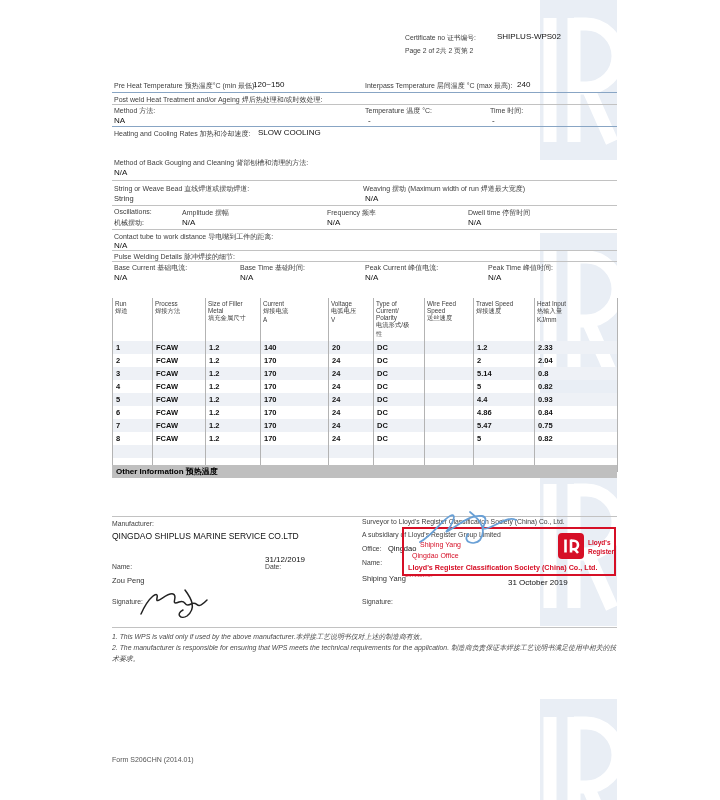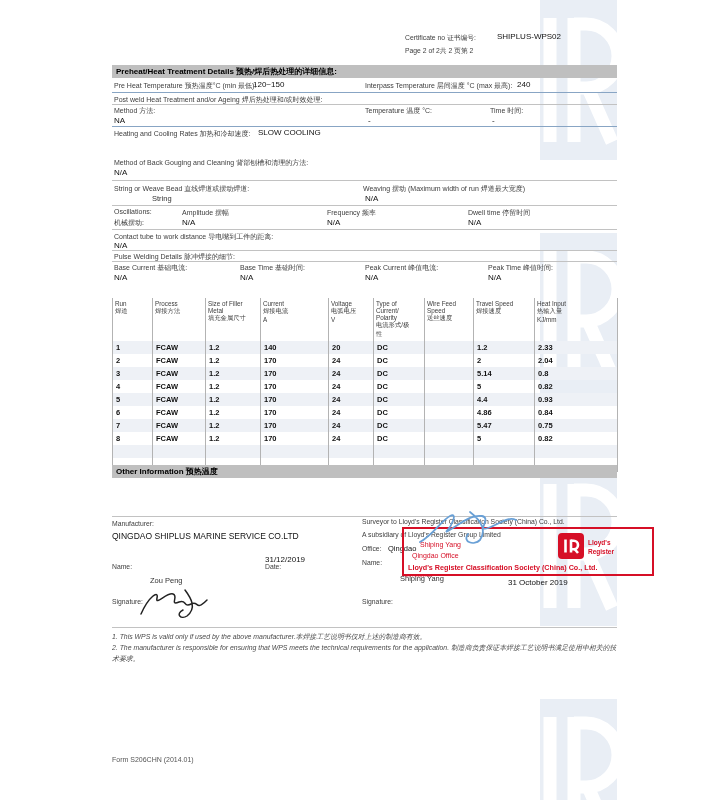--- a/index.html
+++ b/index.html
@@ -3,34 +3,34 @@
 <meta charset="utf-8">
 <style>
   html,body{margin:0;padding:0;}
   .page{position:relative;width:720px;height:800px;background:#ffffff;
         font-family:"Liberation Sans",sans-serif;overflow:hidden;color:#222;}
   .wm{position:absolute;left:540px;width:77px;height:160px;background:#e9eef5;overflow:hidden;}
   .abs{position:absolute;white-space:nowrap;}
   .l{font-size:7px;color:#3d3d3d;}
   .small{font-size:6.8px;color:#3d3d3d;}
   .v{font-size:8px;font-weight:400;color:#101010;}
-  .vn{font-size:7.5px;color:#333;margin-left:38px;}
+  .vn{font-size:7.5px;color:#333;}
   .bar{left:112px;width:505px;height:13px;background:#bfbfbf;font-size:8px;font-weight:700;
        color:#000;line-height:13px;padding-left:4px;box-sizing:border-box;}
   .hl{height:1px;left:112px;width:505px;}
   .hl-blue{background:#88a5c4;}
   .hl-gray{background:#c2c2c2;}
   #wtable{position:absolute;left:112px;top:298px;width:505px;border-collapse:collapse;
           table-layout:fixed;border-left:1px solid #b3b3b3;border-bottom:1px solid #d0d0d0;}
   #wtable th{font-size:6.3px;font-weight:400;color:#3c3c3c;text-align:left;vertical-align:top;
              padding:2px 2px;white-space:pre-line;border-right:1px solid #b3b3b3;height:38px;}
   #wtable td{font-size:7.5px;font-weight:700;color:#111;padding:1px 3px;height:11px;
              border-right:1px solid #b3b3b3;white-space:nowrap;overflow:hidden;}
   #wtable tr.shade td{background:#eef1f6;}
-  .stamp{position:absolute;left:402px;top:527px;width:252px;height:49px;
+  .stamp{position:absolute;left:402px;top:527px;width:214px;height:49px;
          border:2px solid #d60f26;box-sizing:border-box;text-decoration:underline;}
   .red{color:#d60f26;}
   .note{position:absolute;left:112px;width:505px;font-size:6.9px;font-style:italic;
         color:#4a4a4a;line-height:1.55;}
 </style>
 </head>
 <body>
 
 <div class="page">
 
@@ -56,21 +56,20 @@
         <path d="M10 18 V142" stroke="#fff" stroke-width="13" fill="none"></path>
         <path d="M34 18 V142" stroke="#fff" stroke-width="13" fill="none"></path>
         <path d="M34 24 H46 A30 30 0 0 1 46 88 H40" fill="none" stroke="#fff" stroke-width="13"></path>
         <path d="M48 88 L72 142" stroke="#fff" stroke-width="13" fill="none"></path>
       </svg></div>
 
   <span class="abs small" style="left:405px;top:33px">Certificate no 证书编号:</span>
   <span class="abs v" style="left:497px;top:32px">SHIPLUS-WPS02</span>
   <span class="abs small" style="left:405px;top:46px">Page 2 of 2共 2 页第 2</span>
 
-  <div class="abs bar" style="top:65px">Preheat/Heat Treatment Details 预热/焊后热处理的详细信息:</div>
   <span class="abs l" style="left:114px;top:81px">Pre Heat Temperature 预热温度°C (min 最低):</span>
   <span class="abs v" style="left:253px;top:80px">120~150</span>
   <span class="abs l" style="left:365px;top:81px">Interpass Temperature 层间温度 °C (max 最高):</span>
   <span class="abs v" style="left:517px;top:80px">240</span>
   <div class="abs hl hl-blue" style="top:92px"></div>
   <span class="abs l" style="left:114px;top:95px">Post weld Heat Treatment and/or Ageing 焊后热处理和/或时效处理:</span>
   <div class="abs hl hl-gray" style="top:104px"></div>
   <span class="abs l" style="left:114px;top:106px">Method 方法:</span>
   <span class="abs l" style="left:365px;top:106px">Temperature 温度 °C:</span>
   <span class="abs l" style="left:490px;top:106px">Time 时间:</span>

